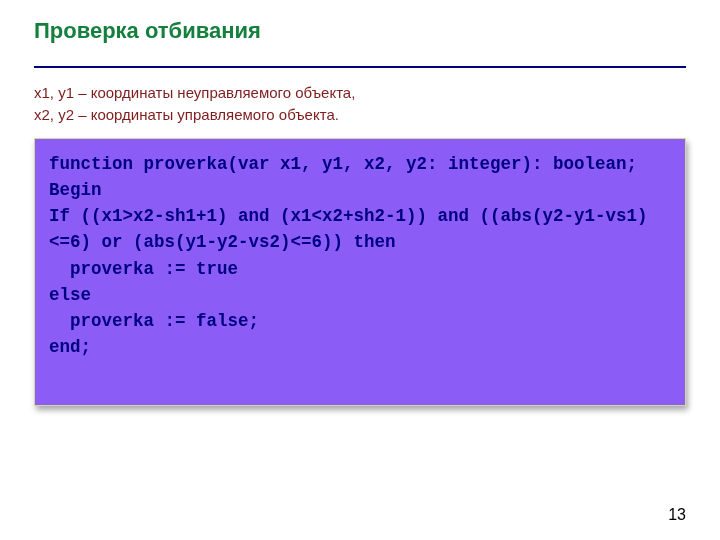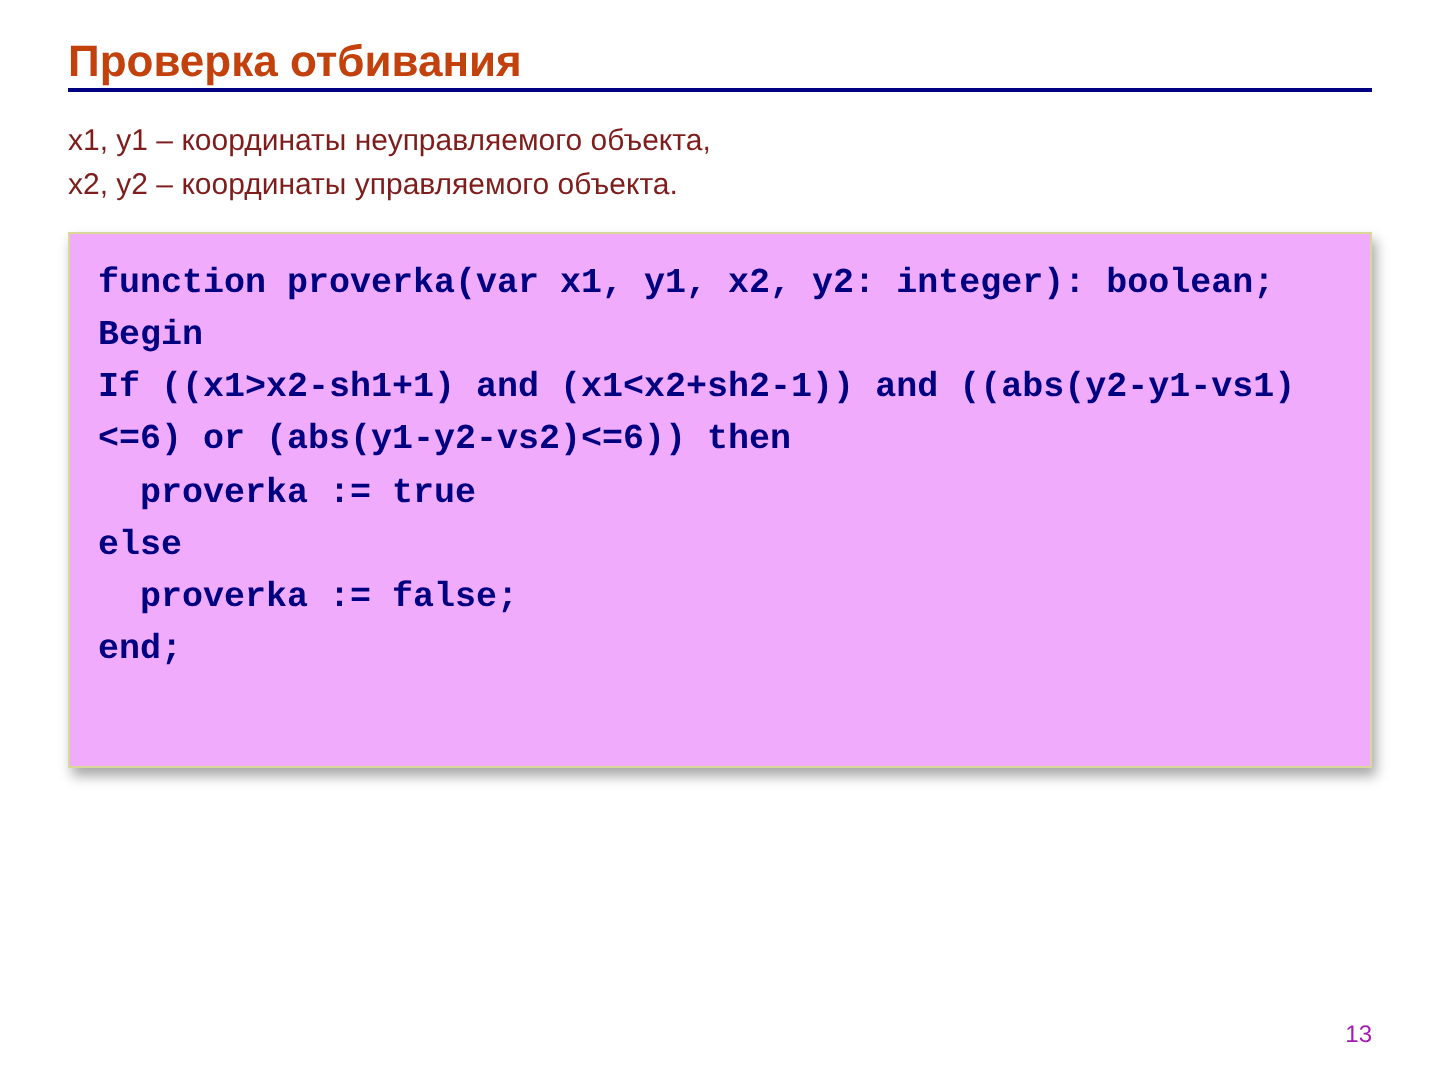--- a/index.html
+++ b/index.html
@@ -16,52 +16,52 @@
       overflow: hidden;
     }
     .slide {
       padding: 18px 34px 10px 34px;
       height: 100%;
       position: relative;
     }
     .title {
       font-size: 22px;
       font-weight: bold;
-      color: #c2410c;
-      margin-bottom: 0;
+      color: #15803d;
+      margin-bottom: 22px;
     }
     .title-rule {
       border: none;
       border-top: 2px solid #000080;
       margin-bottom: 14px;
     }
     .desc {
       font-size: 15px;
       color: #7f1d1d;
       line-height: 1.45;
       margin-bottom: 12px;
     }
     .codebox {
-      background: #f0abfc;
+      background: #8b5cf6;
       border: 1px solid #d8d89a;
       box-shadow: 2px 4px 6px rgba(0,0,0,0.35);
       padding: 12px 14px 44px 14px;
       font-family: "Courier New", monospace;
       font-weight: bold;
       font-size: 17.5px;
       color: #000080;
       line-height: 1.5;
       white-space: pre-wrap;
     }
     .page-number {
       position: absolute;
       bottom: 16px;
       right: 34px;
-      font-size: 12px;
-      color: #a21caf;
+      font-size: 16px;
+      color: #000000;
     }
   </style>
 </head>
 <body>
 
 <div class="slide">
   <h1 class="title">Проверка отбивания</h1>
   <hr class="title-rule">
   <div class="desc">x1, y1 – координаты неуправляемого объекта,<br>x2, y2 – координаты управляемого объекта.</div>
   <div class="codebox">function proverka(var x1, y1, x2, y2: integer): boolean;

